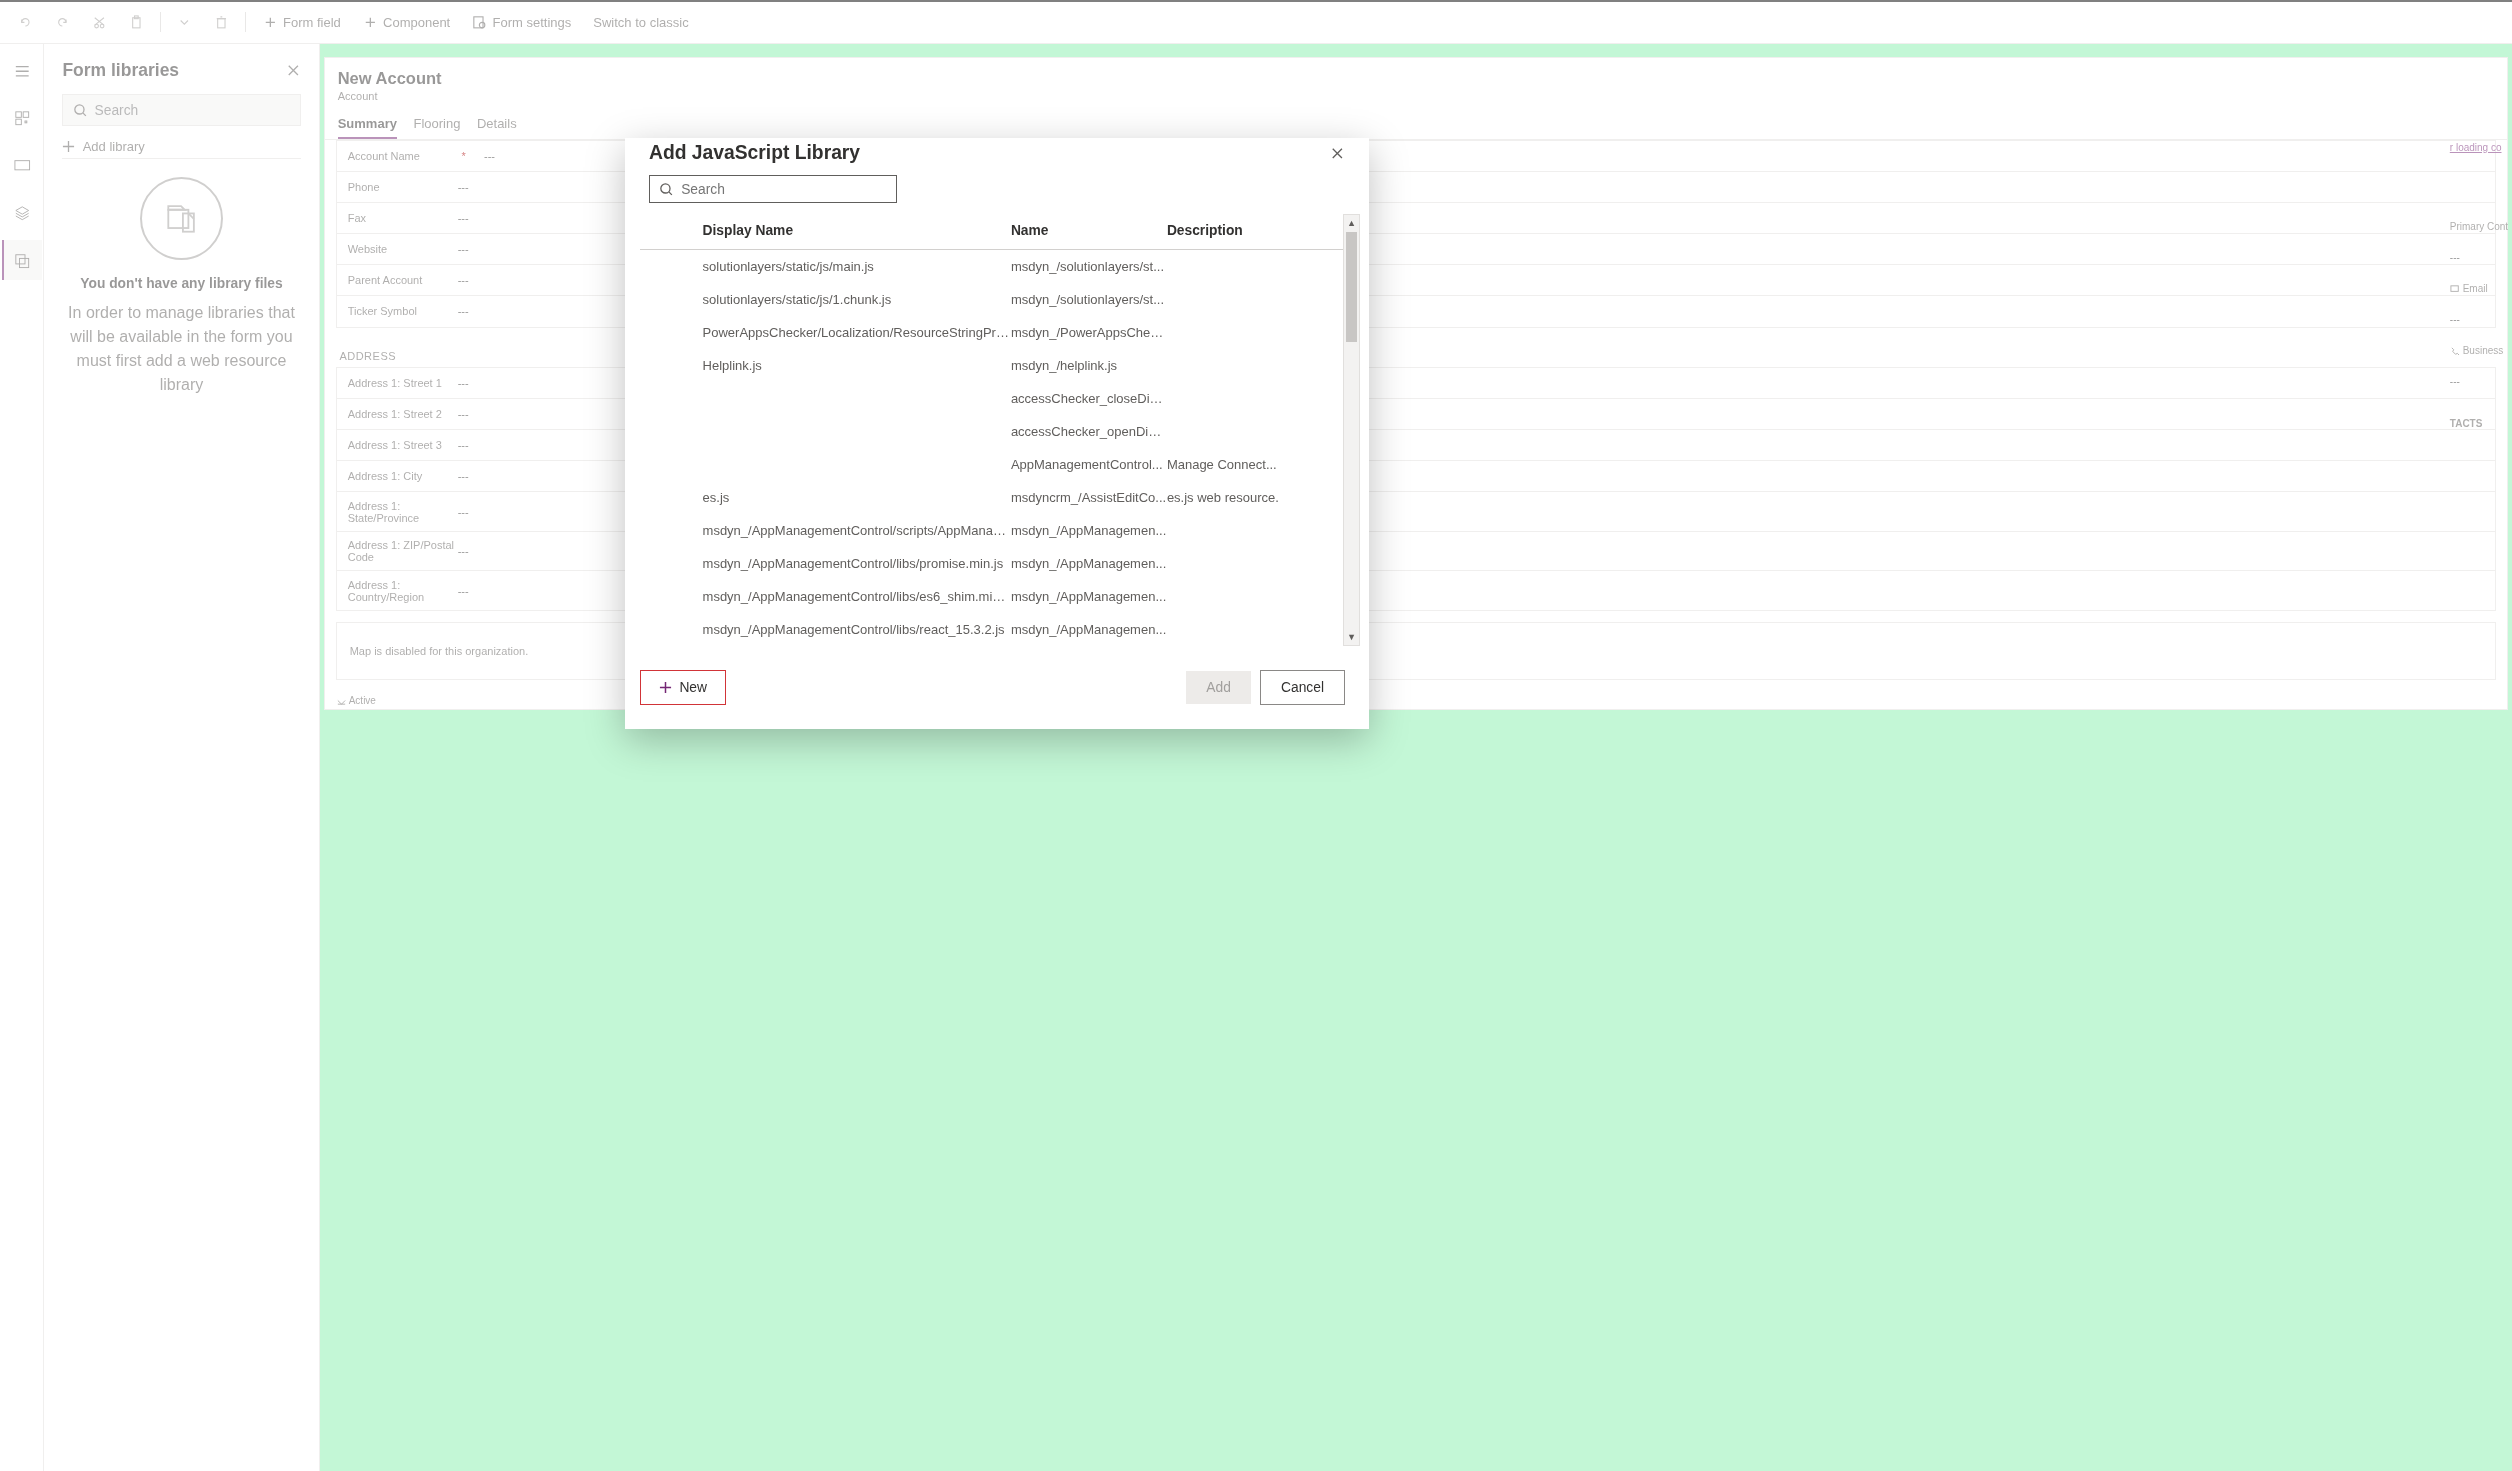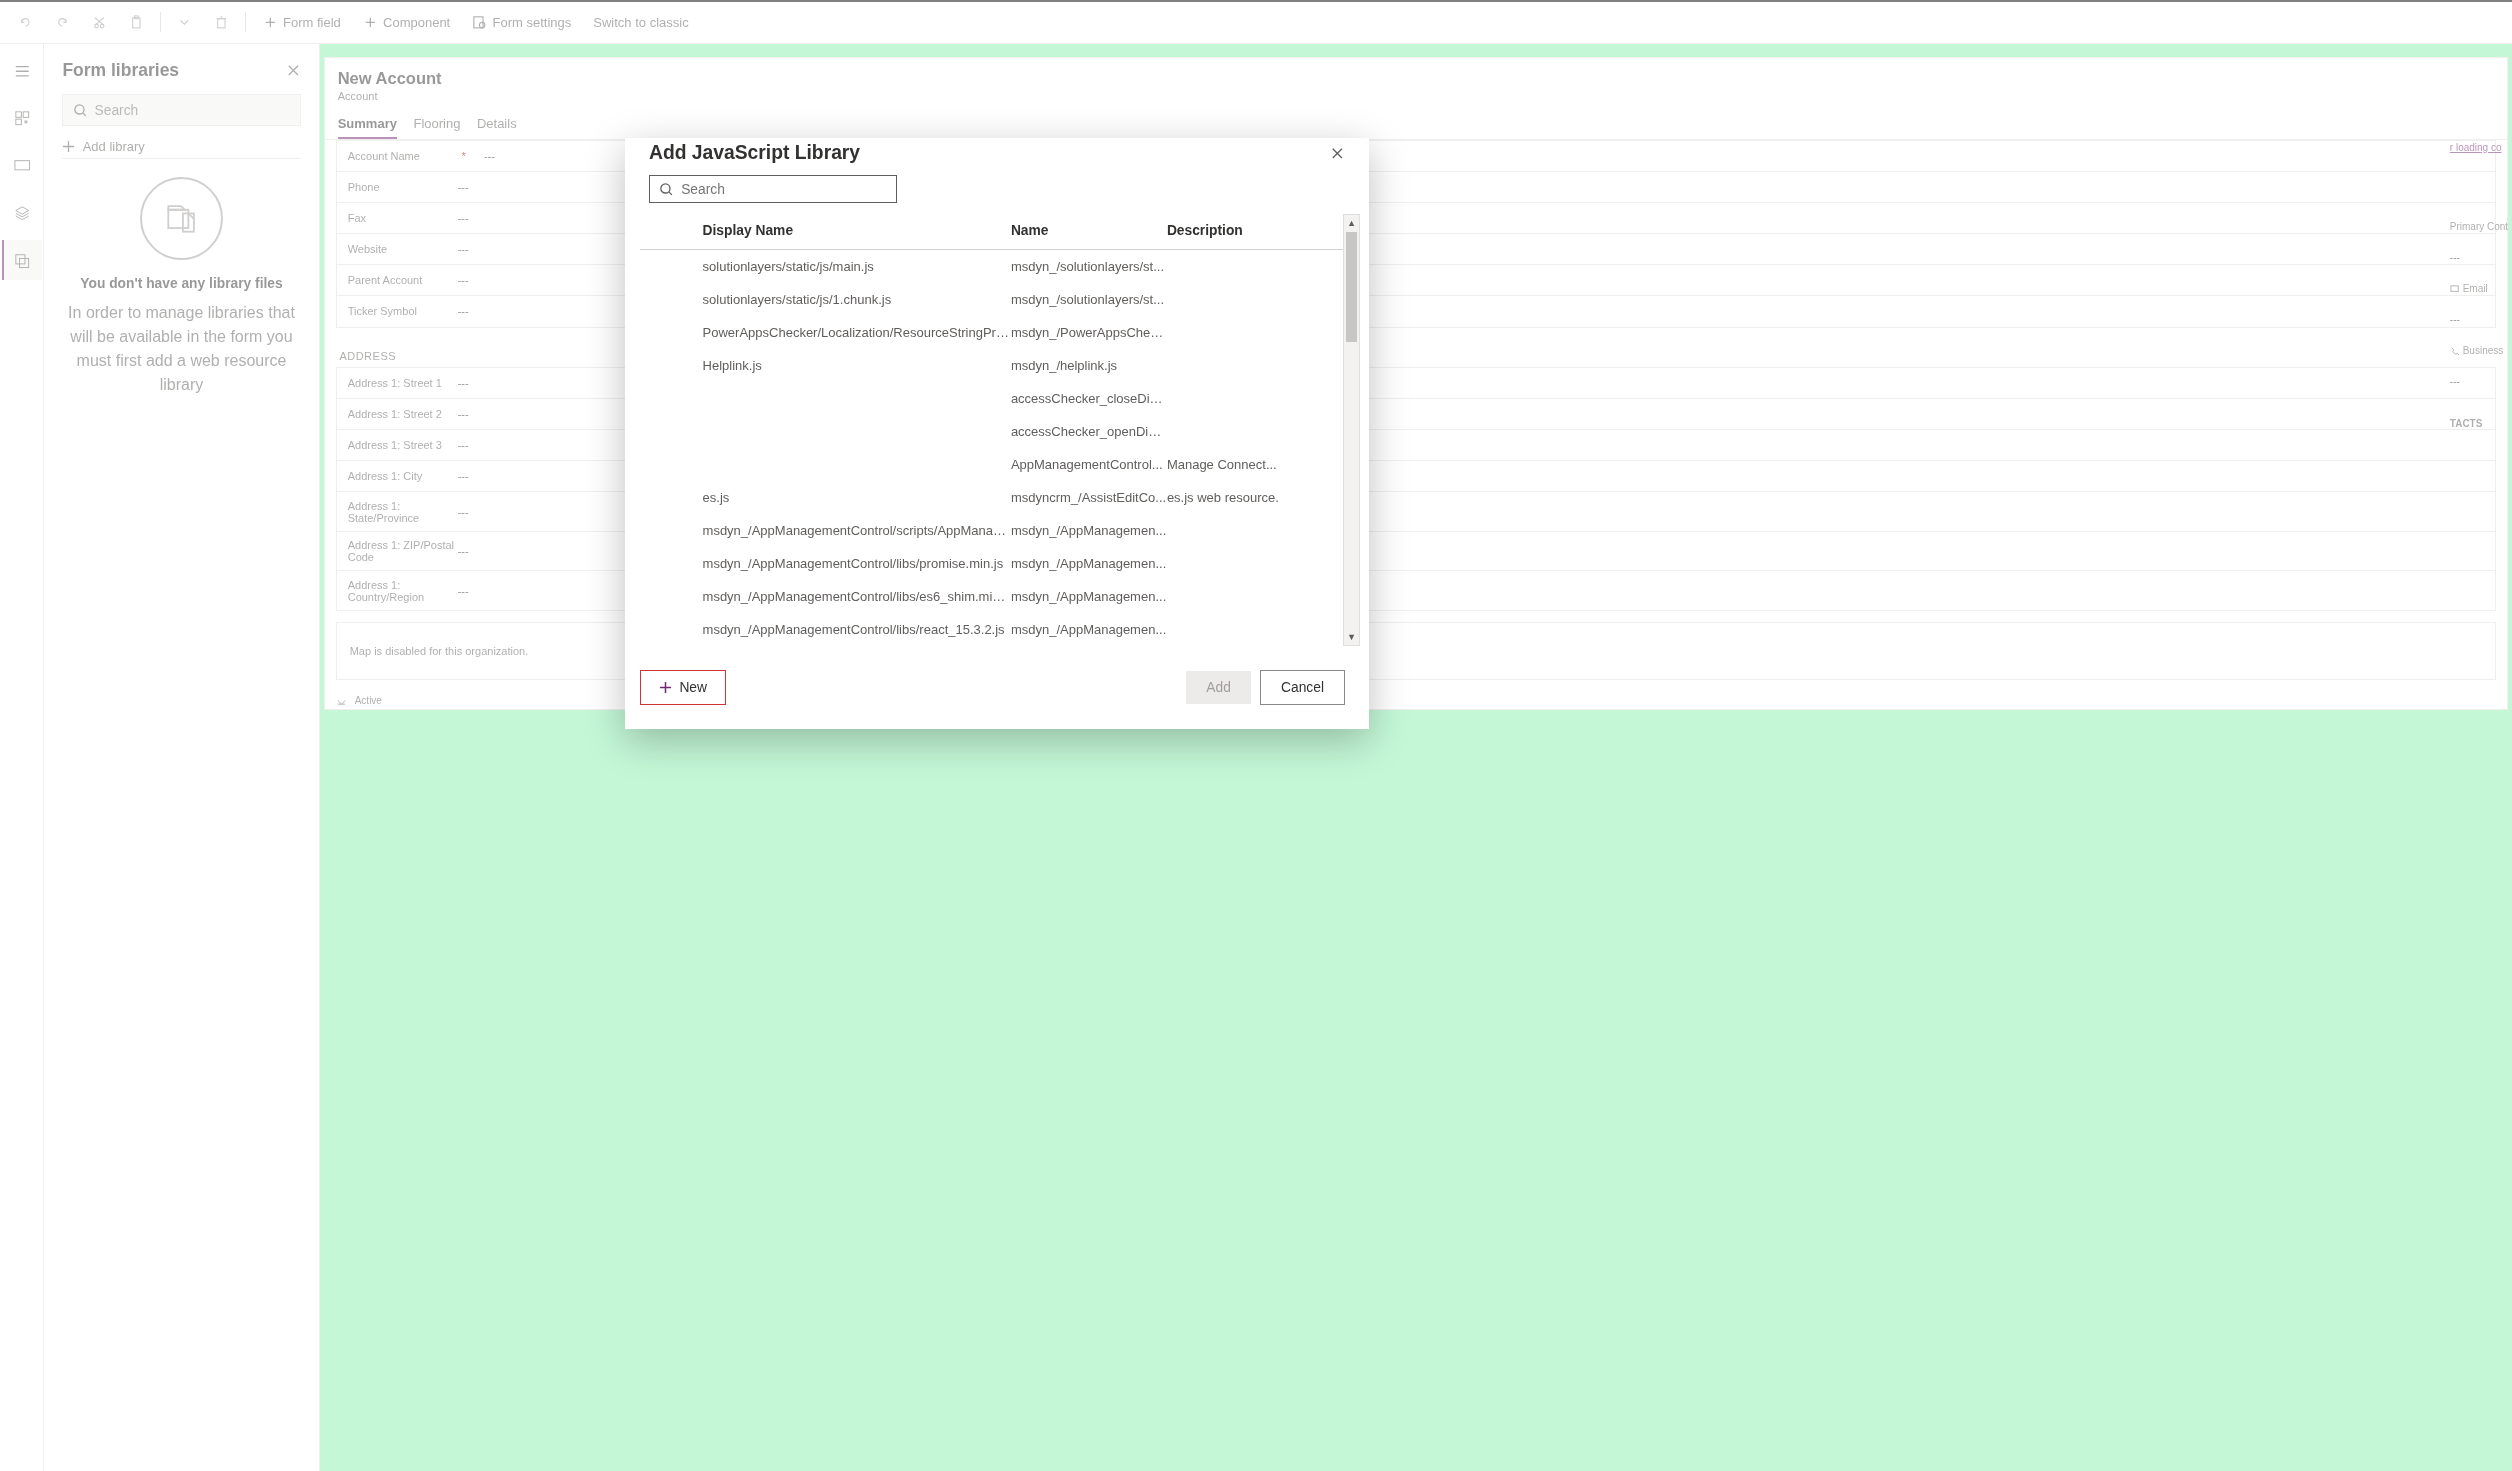--- a/index.html
+++ b/index.html
@@ -56,21 +56,21 @@
 .flabel { width:110px; }
 .fval { color:#323130; }
 .req { color:#a80000; margin-left:3.7px; }
 
 .canvas-right { position:absolute; right:0; top:13px; width:64px; font-size:10px; color:#605e5c; }
 .cright-row { padding:5.5px 1.8px; min-height:31px; display:flex; align-items:center; overflow:hidden; white-space:nowrap; color:#605e5c;}
 .cright-row.header { color:#742774; text-decoration:underline; }
 .cright-val { color:#323130; }
 
 .map-card { border:0.9px solid #e1dfdd; margin:11px; padding: 22px 13px; font-size:11px; color:#605e5c; }
-.status-bar { padding:3.7px 11px; font-size:10px; color:#605e5c; display:flex; align-items:center; gap:8px; }
+.status-bar { padding:3.7px 11px; font-size:10px; color:#605e5c; display:flex; align-items:center; gap:2px; }
 
 
 .overlay { position:absolute; inset:0; background:rgba(255,255,255,0.5); display:flex; align-items:flex-start; justify-content:center; padding-top:129px; z-index:50; }
 
 
 .modal { position:absolute; top:138px; left:625px; width:744px; background:#fff; box-shadow:0 11px 37px rgba(0,0,0,0.25); z-index:60; }
 .modal-head { display:flex; justify-content:space-between; align-items:center; padding:4px 24px 11px; }
 .modal-title { font-size:19.3px; font-weight:600; color:#323130; }
 .modal-close { cursor:pointer; color:#605e5c; }
 .modal-search { margin:0 24px 11px; width:248px; border:0.9px solid #605e5c; display:flex; align-items:center; padding:5.5px 9.2px; gap:7.3px; }

